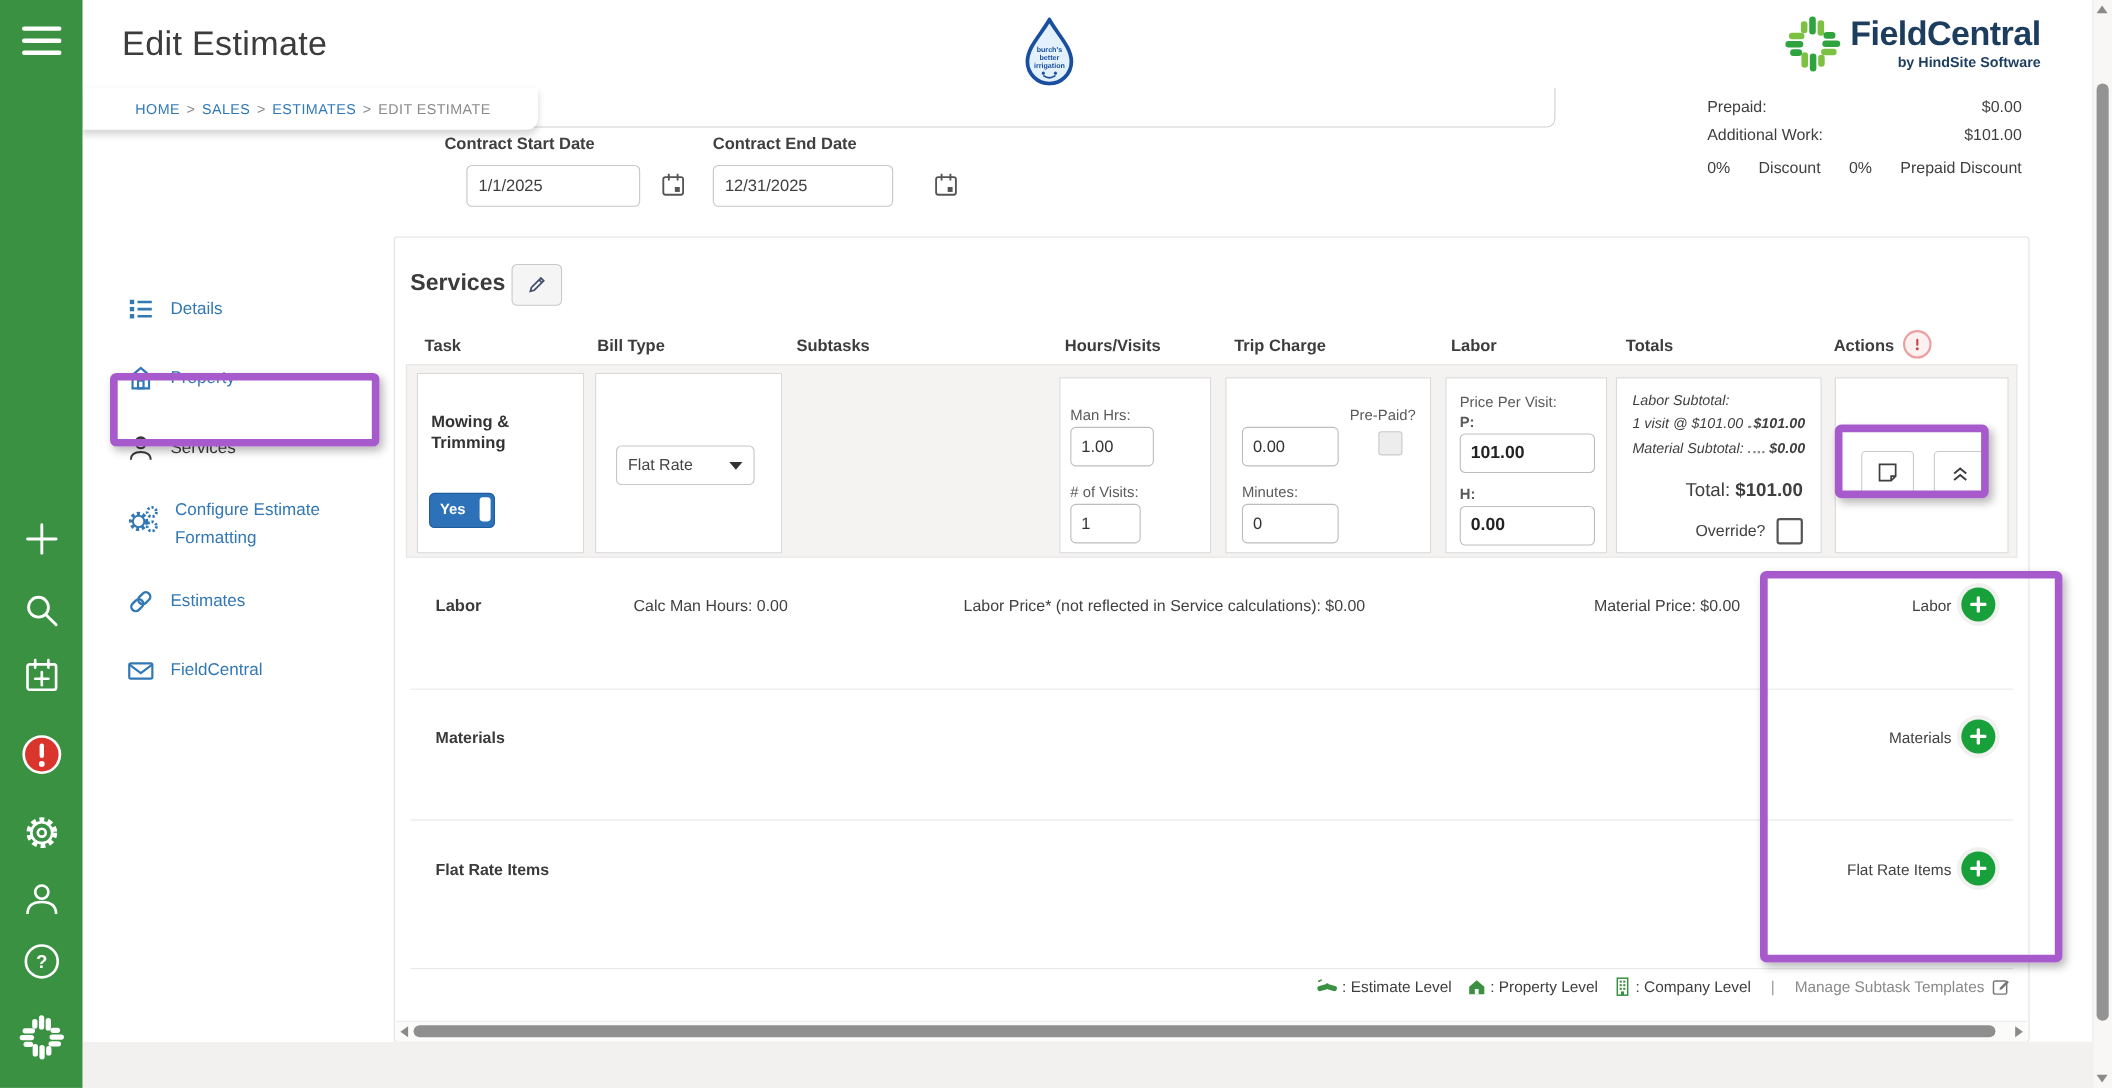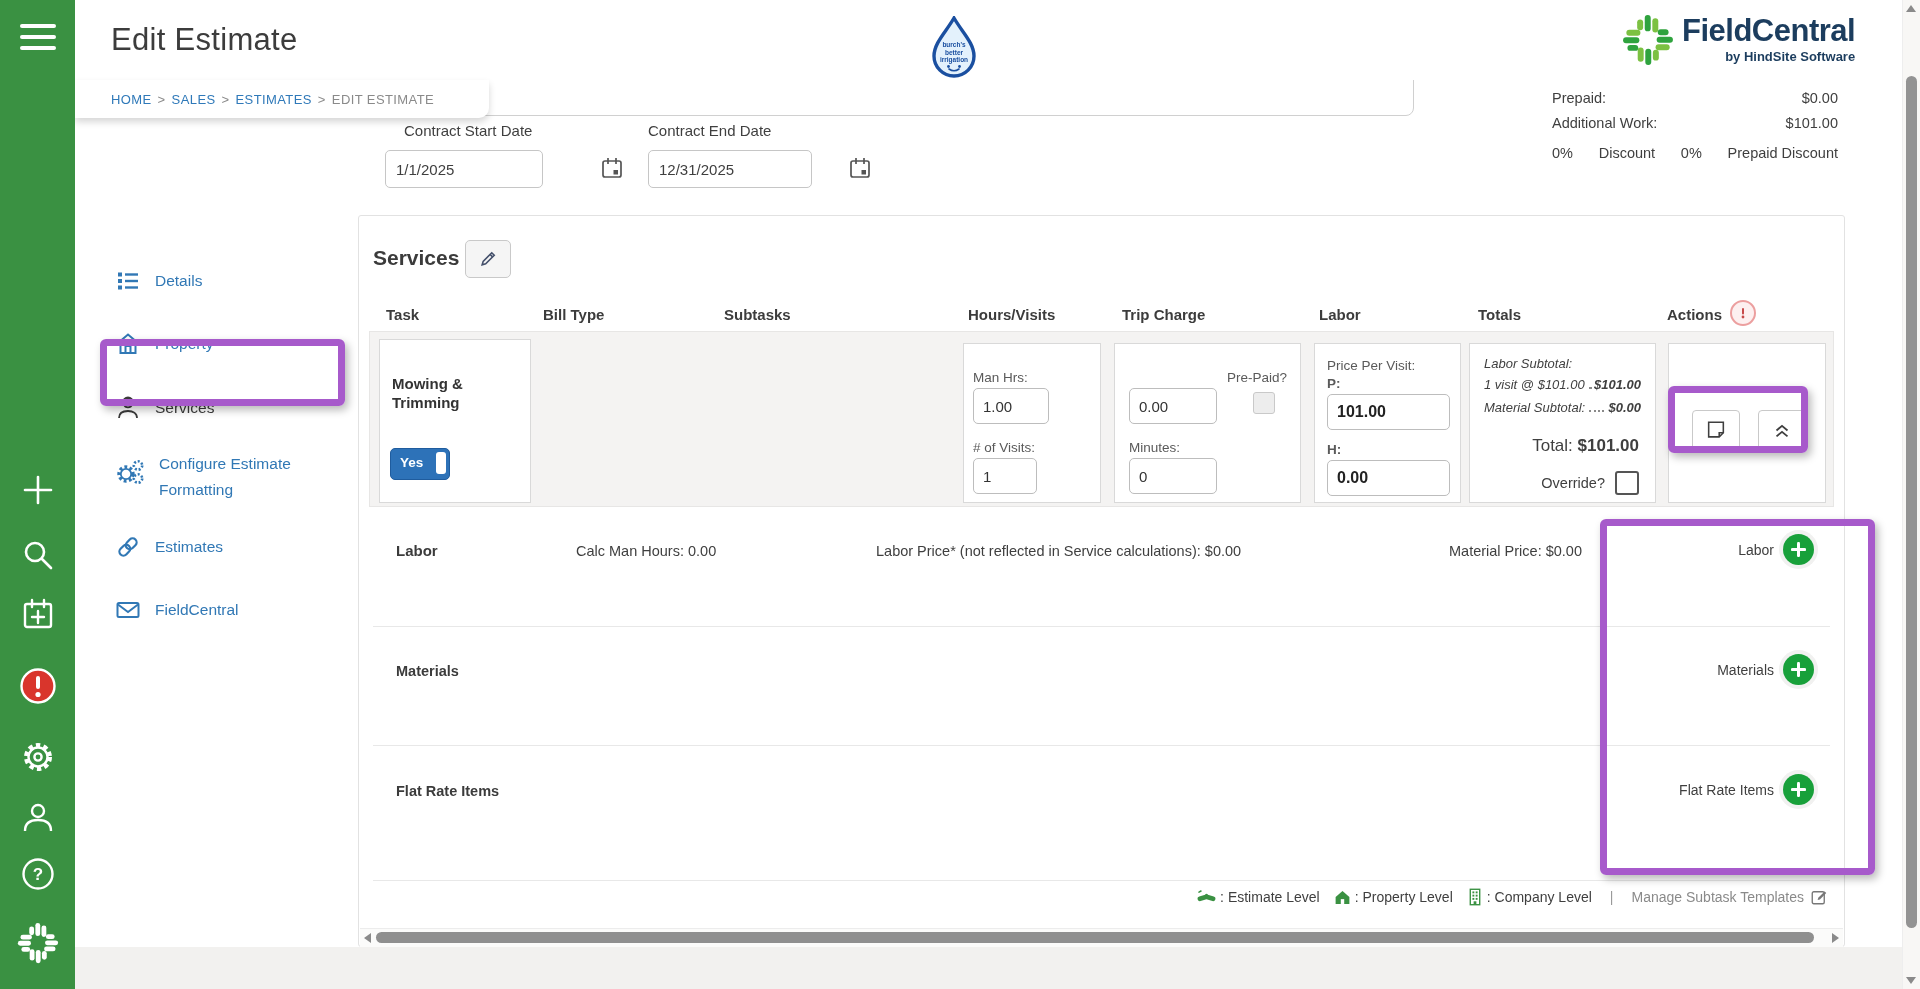--- a/index.html
+++ b/index.html
@@ -20,34 +20,34 @@
   .brand{position:absolute;left:1547px;top:14px;display:flex;align-items:flex-start;gap:8px;}
   .brandtxt{display:flex;flex-direction:column;align-items:flex-end;}
   .brandname{font-size:31px;font-weight:600;color:#1C3D5E;letter-spacing:-.5px;line-height:34px;}
   .brandtag{font-size:13px;font-weight:600;color:#1C3D5E;margin-top:1px;}
 
   
   .peek-input{left:424px;top:56px;width:988px;height:58px;background:#fff;border:1px solid #d0d0d0;border-radius:8px;z-index:4;}
 
   
   .crumbpill{left:75px;top:80px;width:414px;height:38px;background:#fff;border-bottom-right-radius:10px;
-    box-shadow:0 4px 7px rgba(0,0,0,.16);z-index:7;display:flex;align-items:center;padding-left:36px;box-sizing:border-box;}
+    box-shadow:0 4px 7px rgba(0,0,0,.16);z-index:7;display:flex;align-items:center;padding-left:48px;box-sizing:border-box;}
   .crumbpill span{font-size:13px;letter-spacing:.4px;}
   .crumb-link{color:#2F79B9;cursor:pointer;}
   .crumb-sep{color:#8a8a8a;margin:0 6px;}
   .crumb-cur{color:#8a8a8a;}
 
   
   .summary{left:1552px;top:90px;width:286px;z-index:5;font-size:14.5px;}
   .sumrow{display:flex;justify-content:space-between;height:25px;align-items:flex-start;}
   .sumrow b{font-weight:400;}
   .discline{display:flex;justify-content:space-between;height:25px;align-items:center;}
 
   
-  .fldlbl{position:absolute;font-size:15px;font-weight:400;color:#3f3f3f;z-index:5;}
+  .fldlbl{position:absolute;font-size:15px;font-weight:700;color:#3f3f3f;z-index:5;}
   .dateinp{position:absolute;width:158px;height:38px;border:1px solid #c6c6c6;border-radius:5px;background:#fff;
     font-size:15px;color:#3f3f3f;padding:0 10px;box-sizing:border-box;z-index:5;font-family:"Liberation Sans",sans-serif;}
   .calbtn{position:absolute;z-index:5;cursor:pointer;}
 
   
   .navpanel{left:75px;top:118px;width:283px;height:829px;background:#fff;z-index:5;}
   .navitem{position:absolute;left:40px;display:flex;align-items:center;gap:14px;cursor:pointer;}
   .navitem .nlab{font-size:15.5px;color:#3178b5;line-height:26px;}
   .navitem.active .nlab{color:#3b3b3b;}
 
@@ -273,21 +273,21 @@
       </div>
     <div class="discline">
       <span>0%</span>
       <span>Discount</span>
       <span>0%</span>
       <span>Prepaid Discount</span>
     </div>
   </div>
 
   <div class="fldlbl" style="left:404px;top:122px;">Contract Start Date</div>
-  <input class="dateinp" style="left: 385px; top: 150px;" value="1/1/2025">
+  <input class="dateinp" style="left: 424px; top: 150px;" value="1/1/2025">
   <div class="calbtn" style="left:600px;top:156px;">
     <svg width="24" height="24" viewBox="0 0 24 24" fill="none" stroke="#555" stroke-width="1.7">
         <rect x="3" y="5" width="18" height="16" rx="2"></rect>
         <line x1="8" y1="2" x2="8" y2="8"></line>
         <line x1="16" y1="2" x2="16" y2="8"></line>
         <rect x="13.5" y="14" width="4.5" height="4.5" fill="#555" stroke="none"></rect>
       </svg>
   </div>
   <div class="fldlbl" style="left:648px;top:122px;">Contract End Date</div>
   <input class="dateinp" style="left: 648px; top: 150px; width: 164px;" value="12/31/2025">
@@ -401,20 +401,26 @@
     <div class="band"></div>
 
     <div class="cell" style="left:20px;top:123px;width:152px;height:164px;">
       <div class="taskname">Mowing &amp; Trimming</div>
       <div class="toggle">
         <span class="tlab">Yes</span>
         <span class="knob"></span>
       </div>
     </div>
 
+    <div class="cell" style="left:182px;top:123px;width:170px;height:164px;">
+      <div class="select" style="left:18px;top:65px;width:126px;height:36px;">
+        <span>Flat Rate</span>
+        <span class="caret"></span>
+      </div>
+    </div>
 
 
     <div class="cell" style="left:604px;top:127px;width:138px;height:160px;">
       <div class="slab" style="left:9px;top:26px;">Man Hrs:</div>
       <input class="sinp" style="left: 9px; top: 44px; width: 76px; height: 36px;" value="1.00">
       <div class="slab" style="left:9px;top:96px;"># of Visits:</div>
       <input class="sinp" style="left: 9px; top: 114px; width: 64px; height: 36px;" value="1">
     </div>
 
     <div class="cell" style="left:755px;top:127px;width:187px;height:160px;">

